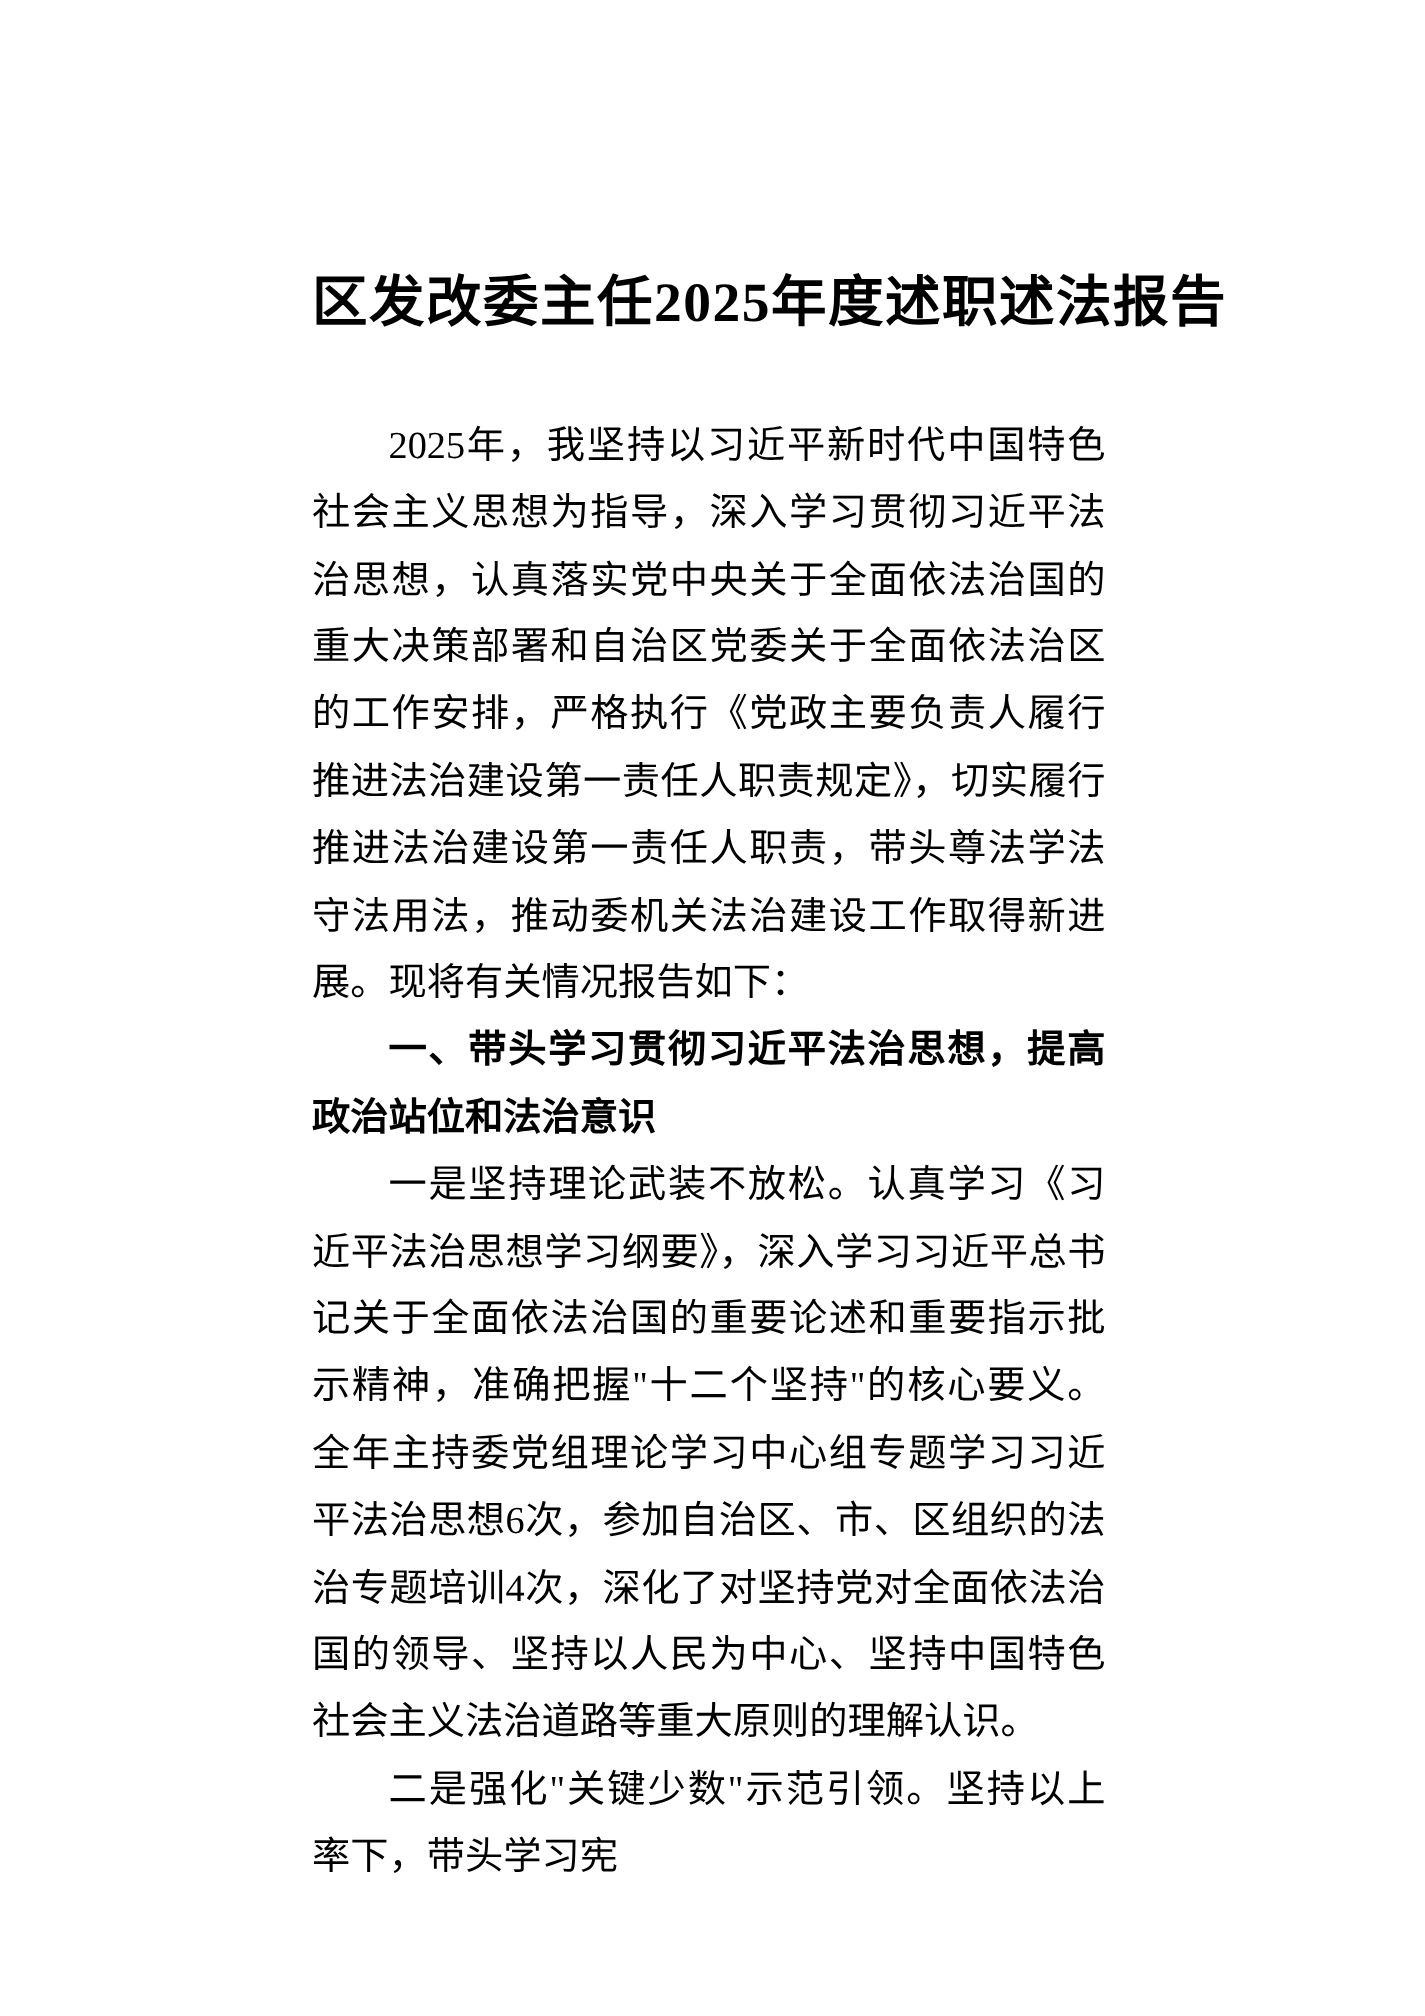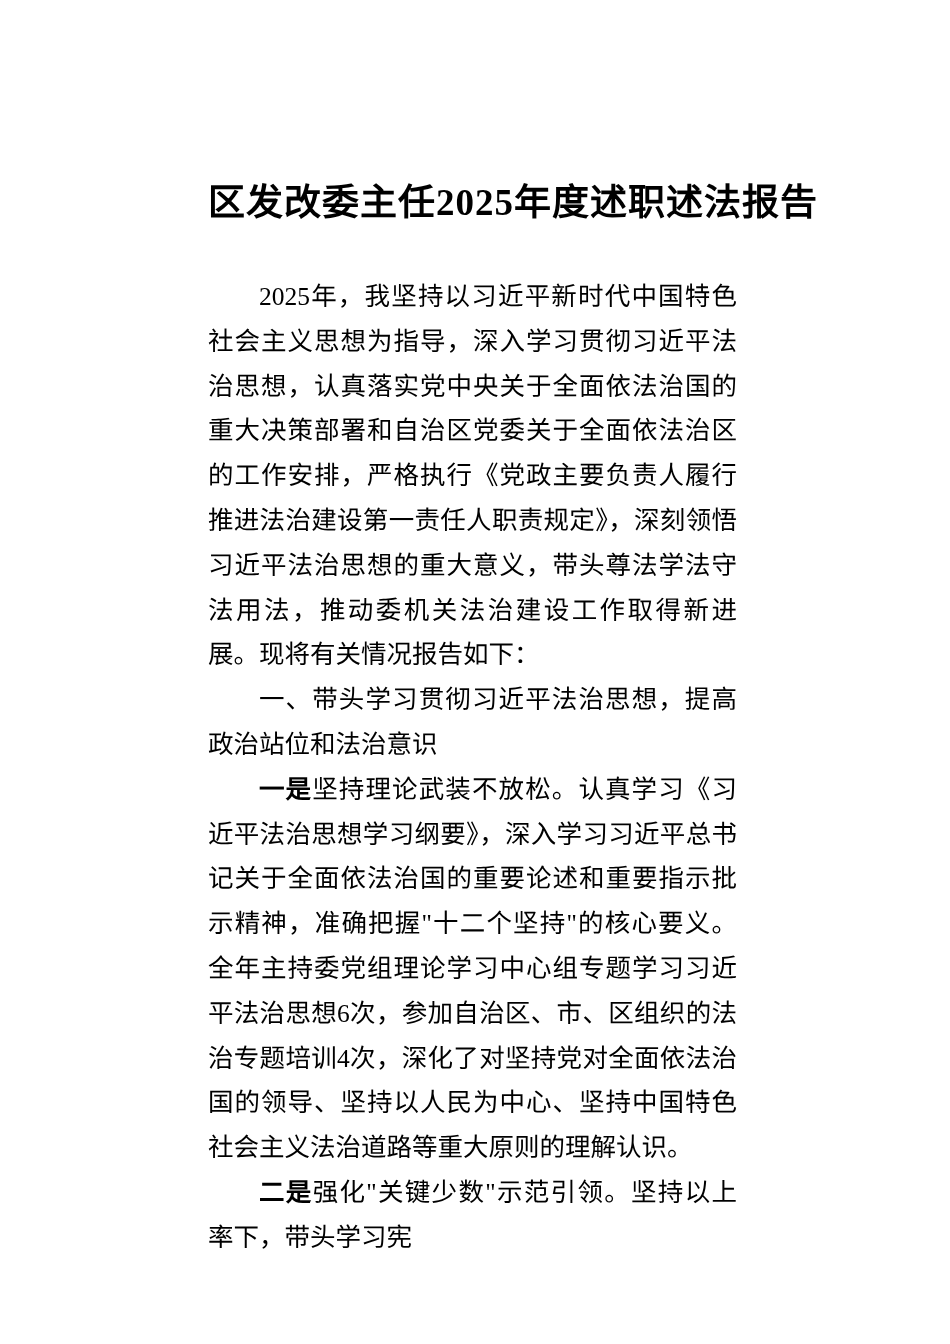--- a/index.html
+++ b/index.html
@@ -30,34 +30,34 @@
   }
   .para {
     margin: 0;
     font-size: 25.5px;
     line-height: 44.8px;
     text-indent: 2em;
     text-align: justify;
     letter-spacing: 0;
   }
   .para.section-heading {
-    font-weight: 400;
+    font-weight: 700;
   }
   .lead {
-    font-weight: 700;
+    font-weight: 400;
   }
 </style>
 </head>
 <body>
 
 <div class="page">
 
   <h1 class="doc-title">区发改委主任2025年度述职述法报告</h1>
 
-  <p class="para">2025年，我坚持以习近平新时代中国特色社会主义思想为指导，深入学习贯彻习近平法治思想，认真落实党中央关于全面依法治国的重大决策部署和自治区党委关于全面依法治区的工作安排，严格执行《党政主要负责人履行推进法治建设第一责任人职责规定》，深刻领悟习近平法治思想的重大意义，带头尊法学法守法用法，推动委机关法治建设工作取得新进展。现将有关情况报告如下：</p>
+  <p class="para">2025年，我坚持以习近平新时代中国特色社会主义思想为指导，深入学习贯彻习近平法治思想，认真落实党中央关于全面依法治国的重大决策部署和自治区党委关于全面依法治区的工作安排，严格执行《党政主要负责人履行推进法治建设第一责任人职责规定》，切实履行推进法治建设第一责任人职责，带头尊法学法守法用法，推动委机关法治建设工作取得新进展。现将有关情况报告如下：</p>
 
   <p class="para section-heading">一、带头学习贯彻习近平法治思想，提高政治站位和法治意识</p>
 
 
   <p class="para"><span class="lead">一是</span><span>坚持理论武装不放松。认真学习《习近平法治思想学习纲要》，深入学习习近平总书记关于全面依法治国的重要论述和重要指示批示精神，准确把握"十二个坚持"的核心要义。全年主持委党组理论学习中心组专题学习习近平法治思想6次，参加自治区、市、区组织的法治专题培训4次，深化了对坚持党对全面依法治国的领导、坚持以人民为中心、坚持中国特色社会主义法治道路等重大原则的理解认识。</span></p>
 
   <p class="para"><span class="lead">二是</span><span>强化"关键少数"示范引领。坚持以上率下，带头学习宪</span></p>
 
 </div>
 

